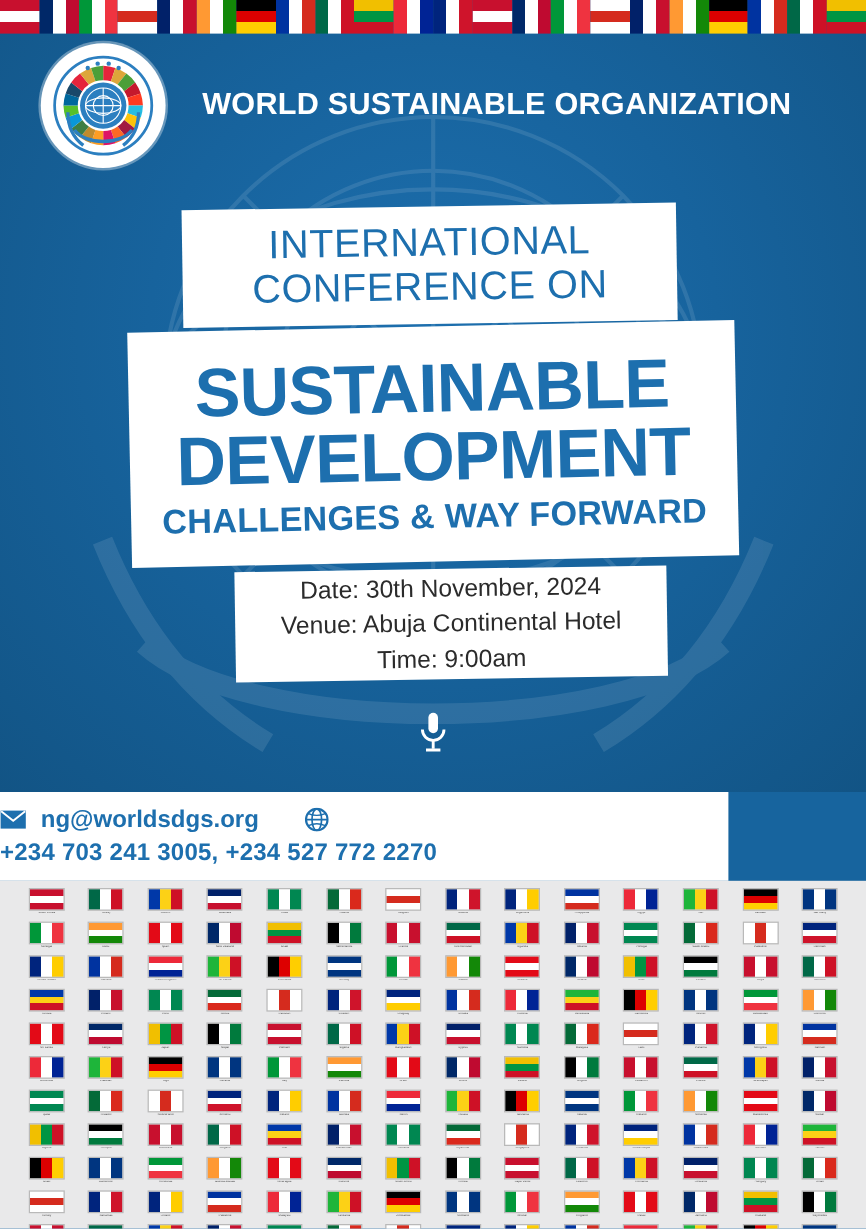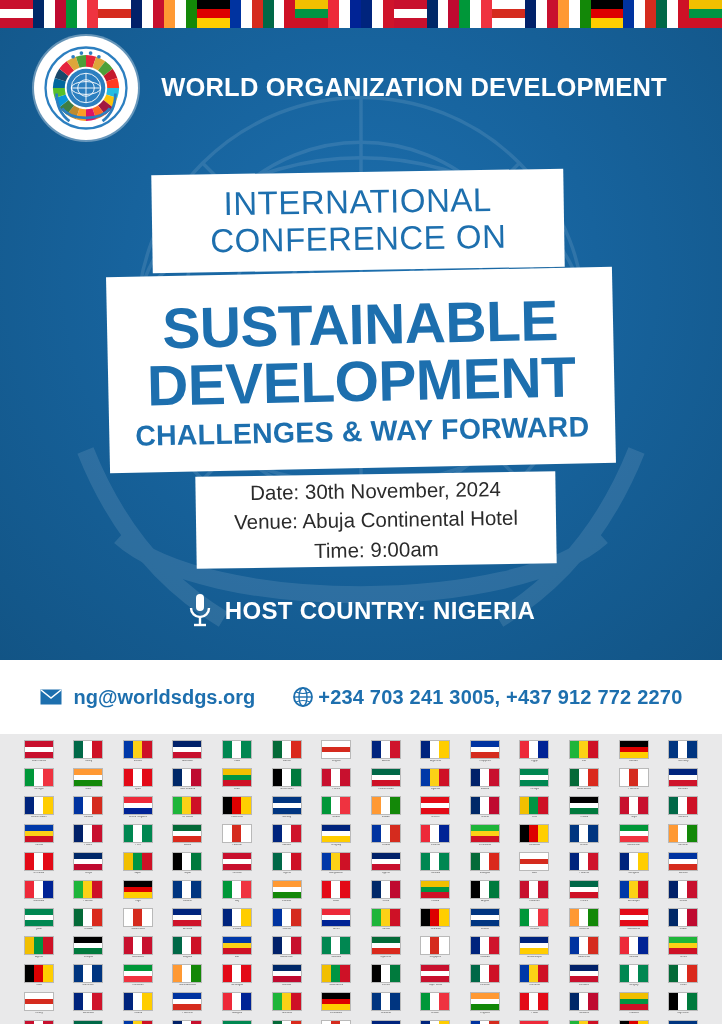--- a/index.html
+++ b/index.html
@@ -132,25 +132,25 @@
     gap: 12px;
     z-index: 5;
   }
   .host-row .host-label {
     color: #ffffff; font-size: 24px; font-weight: bold; letter-spacing: 0.3px;
   }
 
   
   .contact-bar {
     position: absolute; top: 660px; left: 0;
-    width: 722px; height: 74px;
+    width: 607px; height: 74px;
     background: #ffffff;
     z-index: 5;
-    display: flex; flex-direction: row;
-    align-items: center; justify-content: center;
+    display: flex; flex-direction: column;
+    align-items: flex-start; justify-content: center;
     gap: 5px;
   }
   .contact-line1 {
     display: flex; align-items: center; justify-content: center;
     gap: 12px;
     color: #1d6fae; font-size: 20px; font-weight: bold;
   }
   .contact-line1 .gap { width: 14px; }
   .contact-line2 {
     color: #1d6fae; font-size: 20px; font-weight: bold; letter-spacing: 0.2px;
@@ -286,21 +286,21 @@
           <g fill="#2c7fc0">
             <circle cx="36" cy="16" r="2"></circle>
             <circle cx="45" cy="12" r="2"></circle>
             <circle cx="55" cy="12" r="2"></circle>
             <circle cx="64" cy="16" r="2"></circle>
           </g>
         </g>
       </svg>
     </div>
     <div class="org-name">
-      <span>WORLD ORGANIZATION DEVELOPMENT</span>
+      <span>WORLD SUSTAINABLE ORGANIZATION</span>
     </div>
   </div>
 
   <div class="banner-top">
     <span>INTERNATIONAL</span>
     <span>CONFERENCE ON</span>
   </div>
 
   <div class="banner-main">
     <div class="banner-main-inner">
@@ -316,40 +316,39 @@
     <span>Time: 9:00am</span>
   </div>
 
   <div class="host-row">
     <svg width="26" height="38" viewBox="0 0 26 38">
       <rect x="9" y="2" width="8" height="17" rx="4" fill="#ffffff"></rect>
       <path d="M4 16 a9 9 0 0 0 18 0" fill="none" stroke="#ffffff" stroke-width="2.4"></path>
       <line x1="13" y1="25" x2="13" y2="32" stroke="#ffffff" stroke-width="2.4"></line>
       <line x1="7" y1="33" x2="19" y2="33" stroke="#ffffff" stroke-width="2.4"></line>
     </svg>
-    <span class="host-label">HOST COUNTRY: NIGERIA</span>
   </div>
 
   <div class="contact-bar">
     <div class="contact-line1">
       <svg width="22" height="16" viewBox="0 0 22 16">
         <rect x="0.5" y="0.5" width="21" height="15" fill="#1d6fae"></rect>
         <path d="M1 1 L11 9 L21 1" fill="none" stroke="#ffffff" stroke-width="1.6"></path>
       </svg>
       <span>ng@worldsdgs.org</span>
       <span class="gap"></span>
       <svg width="20" height="20" viewBox="0 0 20 20">
         <circle cx="10" cy="10" r="9" fill="none" stroke="#1d6fae" stroke-width="1.8"></circle>
         <ellipse cx="10" cy="10" rx="4" ry="9" fill="none" stroke="#1d6fae" stroke-width="1.4"></ellipse>
         <line x1="1" y1="10" x2="19" y2="10" stroke="#1d6fae" stroke-width="1.4"></line>
         <path d="M3 5 Q10 8 17 5" fill="none" stroke="#1d6fae" stroke-width="1.2"></path>
         <path d="M3 15 Q10 12 17 15" fill="none" stroke="#1d6fae" stroke-width="1.2"></path>
       </svg>
     </div>
-    <div class="contact-line2">+234 703 241 3005, +437 912 772 2270</div>
+    <div class="contact-line2">+234 703 241 3005, +234 527 772 2270</div>
   </div>
 
   <div class="flag-grid-wrap">
     <div class="flag-grid" id="flaggrid">
         <div class="cell">
           <div class="fl" style="background: linear-gradient(rgb(200, 16, 46) 0px, rgb(200, 16, 46) 33%, rgb(255, 255, 255) 33%, rgb(255, 255, 255) 66%, rgb(200, 16, 46) 66%, rgb(200, 16, 46) 100%);"></div>
           <div class="cname">South Korea</div>
         </div>
         <div class="cell">
           <div class="fl" style="background: linear-gradient(90deg, rgb(0, 104, 71) 0px, rgb(0, 104, 71) 33%, rgb(255, 255, 255) 33%, rgb(255, 255, 255) 66%, rgb(206, 17, 38) 66%, rgb(206, 17, 38) 100%);"></div>

